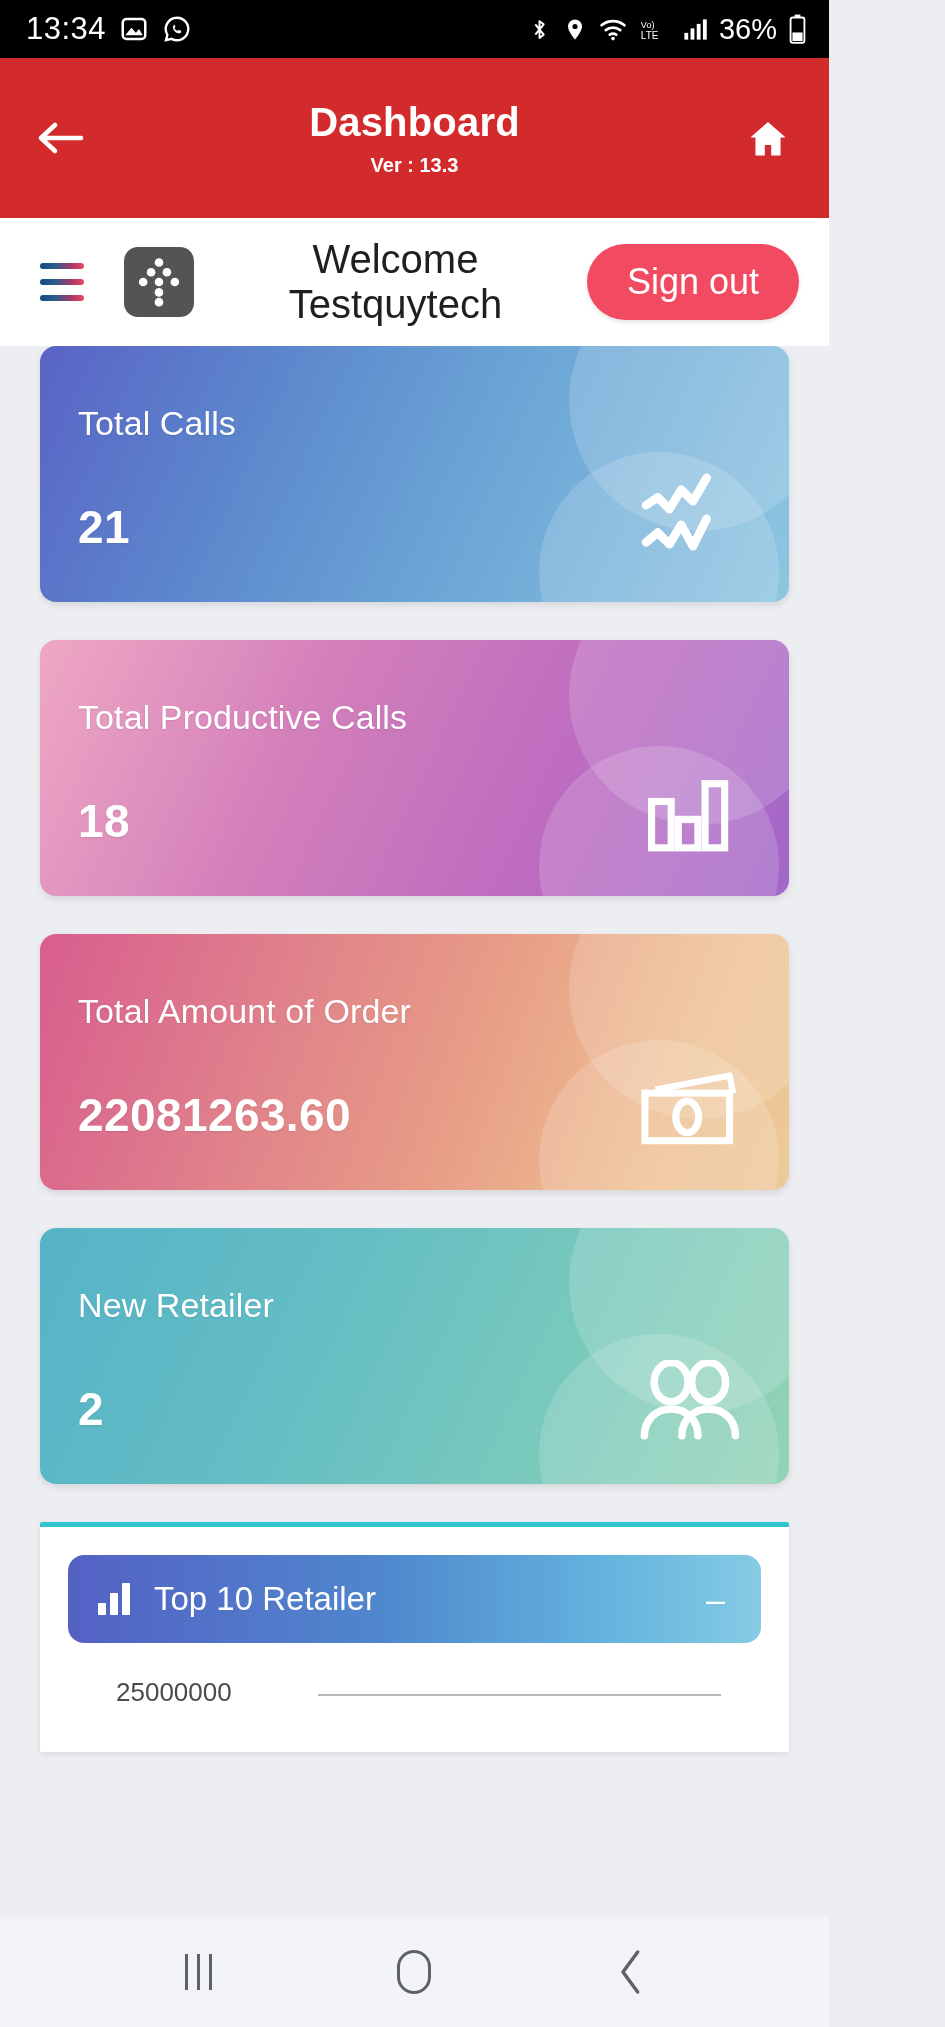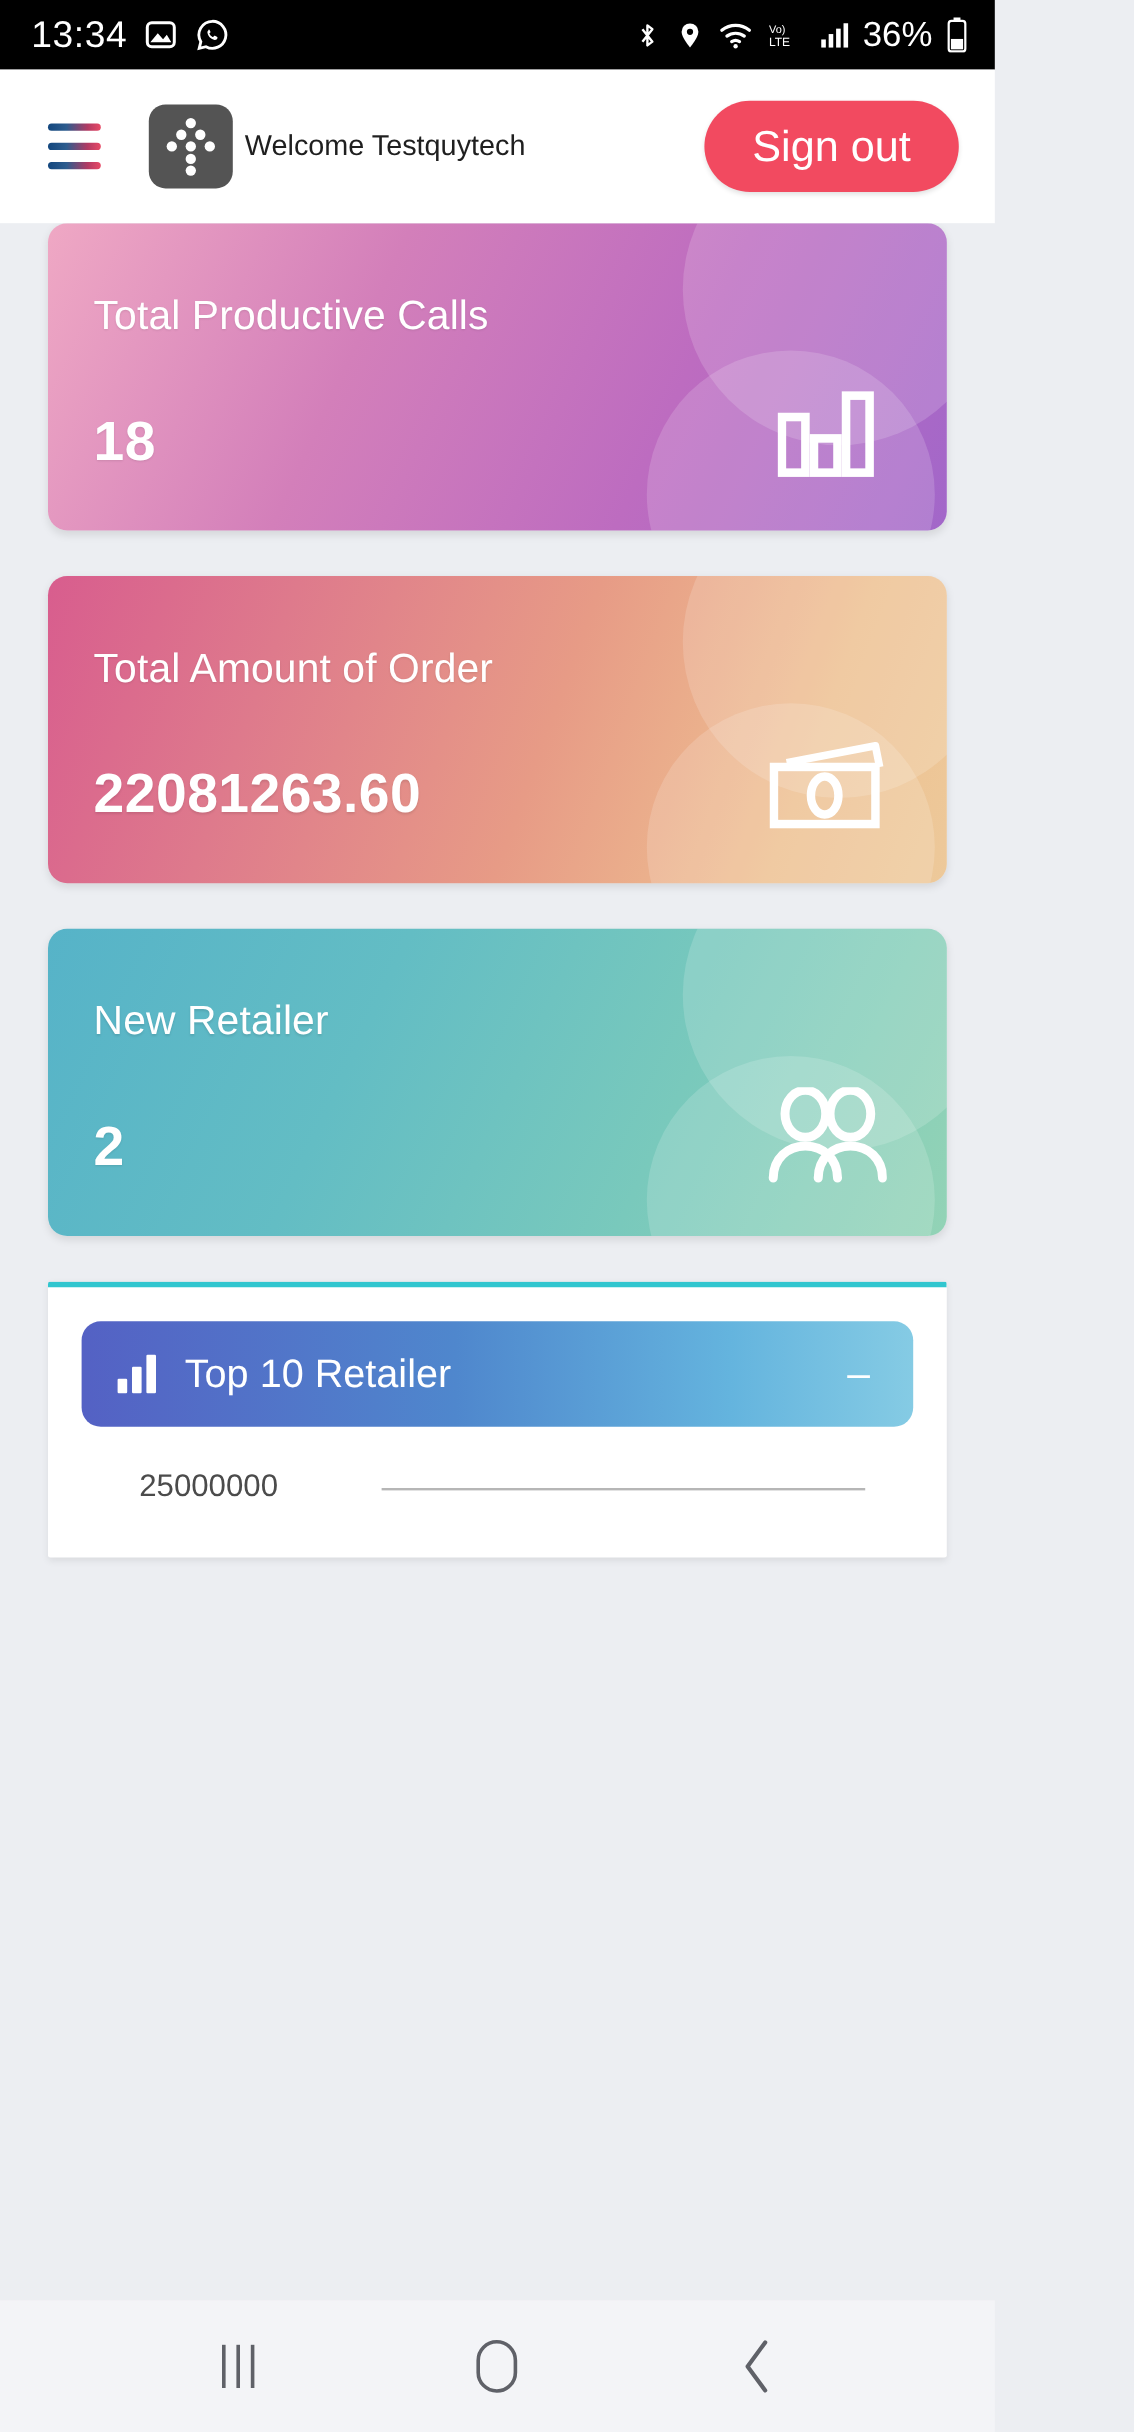--- a/index.html
+++ b/index.html
@@ -123,21 +123,22 @@
     border-radius: 14px;
     margin-left: 40px;
     display: flex;
     align-items: center;
     justify-content: center;
     cursor: pointer;
     flex: 0 0 auto;
   }
   .welcome-text {
     flex: 1;
-    font-size: 24px;
+    text-align: center;
+    font-size: 40px;
     color: #1f1f1f;
     letter-spacing: 0px;
     padding-left: 10px;
   }
   .signout-btn {
     background: #f24a60;
     color: #fff;
     border: none;
     border-radius: 46px;
     padding: 0 40px;
@@ -342,20 +343,36 @@
       </svg>
       <span class="battery-pct">36%</span>
       <svg class="sb-icon" width="19" height="30" viewBox="0 0 14 26">
         <rect x="4.5" y="0.5" width="5" height="2.5" fill="#fff"></rect>
         <rect x="1" y="3" width="12" height="22" rx="2" fill="none" stroke="#fff" stroke-width="1.6"></rect>
         <rect x="2.6" y="16" width="8.8" height="7.5" fill="#fff"></rect>
       </svg>
     </div>
   </div>
 
+  <div class="app-bar">
+    <div class="back-btn">
+      <svg width="52" height="40" viewBox="0 0 52 40">
+        <path d="M46 20H6M20 7L6 20l14 13" fill="none" stroke="#fff" stroke-width="4.6" stroke-linecap="round" stroke-linejoin="round"></path>
+      </svg>
+    </div>
+    <div class="appbar-center">
+      <div class="appbar-title">Dashboard</div>
+      <div class="appbar-version">Ver : 13.3</div>
+    </div>
+    <div class="home-btn">
+      <svg width="50" height="45" viewBox="0 0 24 24">
+        <path d="M12 3.2L2.6 11.4h2.7V21h5.0v-5.6h3.4V21h5.0v-9.6h2.7z" fill="#fff"></path>
+      </svg>
+    </div>
+  </div>
 
   <div class="welcome-bar">
     <div class="hamburger">
       <span></span>
       <span></span>
       <span></span>
     </div>
     <div class="grid-icon-box">
       <svg width="44" height="50" viewBox="0 0 30 36">
         <circle cx="15" cy="4" r="3.1" fill="#fff"></circle>
@@ -367,20 +384,32 @@
         <circle cx="15" cy="25.5" r="3.1" fill="#fff"></circle>
         <circle cx="15" cy="32.5" r="3.1" fill="#fff"></circle>
       </svg>
     </div>
     <div class="welcome-text">Welcome Testquytech</div>
     <button class="signout-btn">Sign out</button>
   </div>
 
   <div class="body-scroll">
 
+    <div class="card card-blue">
+      <div class="deco deco-a"></div>
+      <div class="deco deco-b"></div>
+      <div class="card-label">Total Calls</div>
+      <div class="card-value">21</div>
+      <div class="card-icon">
+        <svg width="100" height="86" viewBox="0 0 50 44">
+          <path d="M3 17 L9 13 L15 19 L21 9 L27 15 L34 3" fill="none" stroke="#fff" stroke-width="4.4" stroke-linecap="round" stroke-linejoin="round"></path>
+          <path d="M3 36 L9 31 L15 37 L21 27 L27 38 L34 24" fill="none" stroke="#fff" stroke-width="4.4" stroke-linecap="round" stroke-linejoin="round"></path>
+        </svg>
+      </div>
+    </div>
 
     <div class="card card-purple">
       <div class="deco deco-a"></div>
       <div class="deco deco-b"></div>
       <div class="card-label">Total Productive Calls</div>
       <div class="card-value">18</div>
       <div class="card-icon">
         <svg width="82" height="76" viewBox="0 0 46 42">
           <rect x="2" y="14" width="11" height="26" fill="none" stroke="#fff" stroke-width="4"></rect>
           <rect x="17" y="24" width="11" height="16" fill="none" stroke="#fff" stroke-width="4"></rect>

